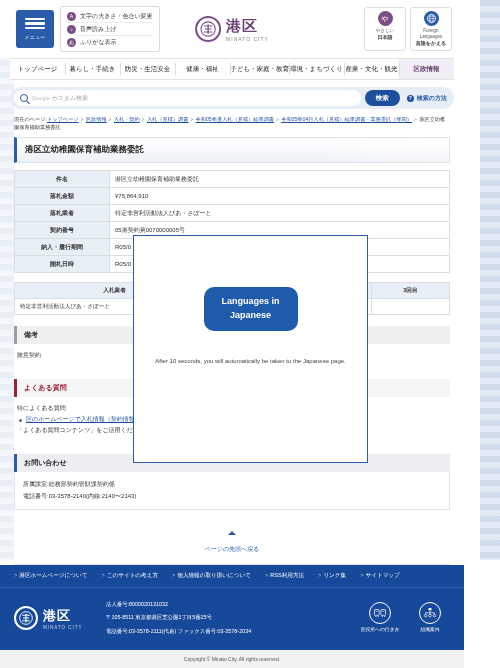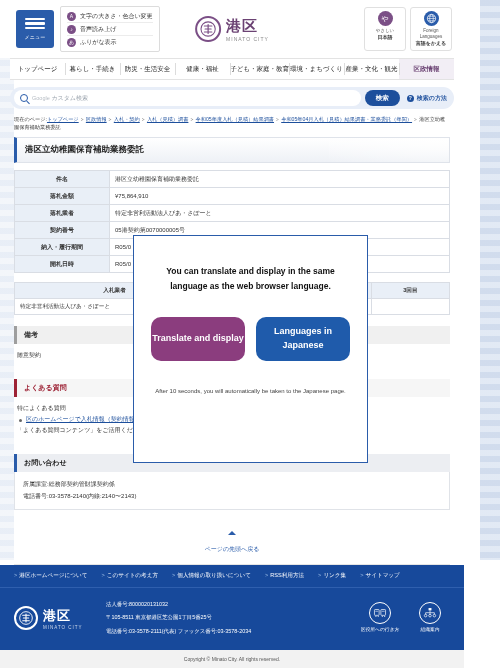--- a/index.html
+++ b/index.html
@@ -472,19 +472,17 @@
         </div>
         <div class="lbl">組織案内</div>
       </div>
     </div>
   </div>
 
   <div class="copy">Copyright © Minato City. All rights reserved.</div>
 </div>
 
 <div class="modal">
-  <div class="modal-msg">You can translate and display in the same language as the web browser language.</div>
   <div class="modal-btns">
-    <button class="mbtn purple">Translate and display</button>
     <button class="mbtn blue">Languages in Japanese</button>
   </div>
   <div class="modal-note">After 10 seconds, you will automatically be taken to the Japanese page.</div>
 </div>
 
 </body></html>

